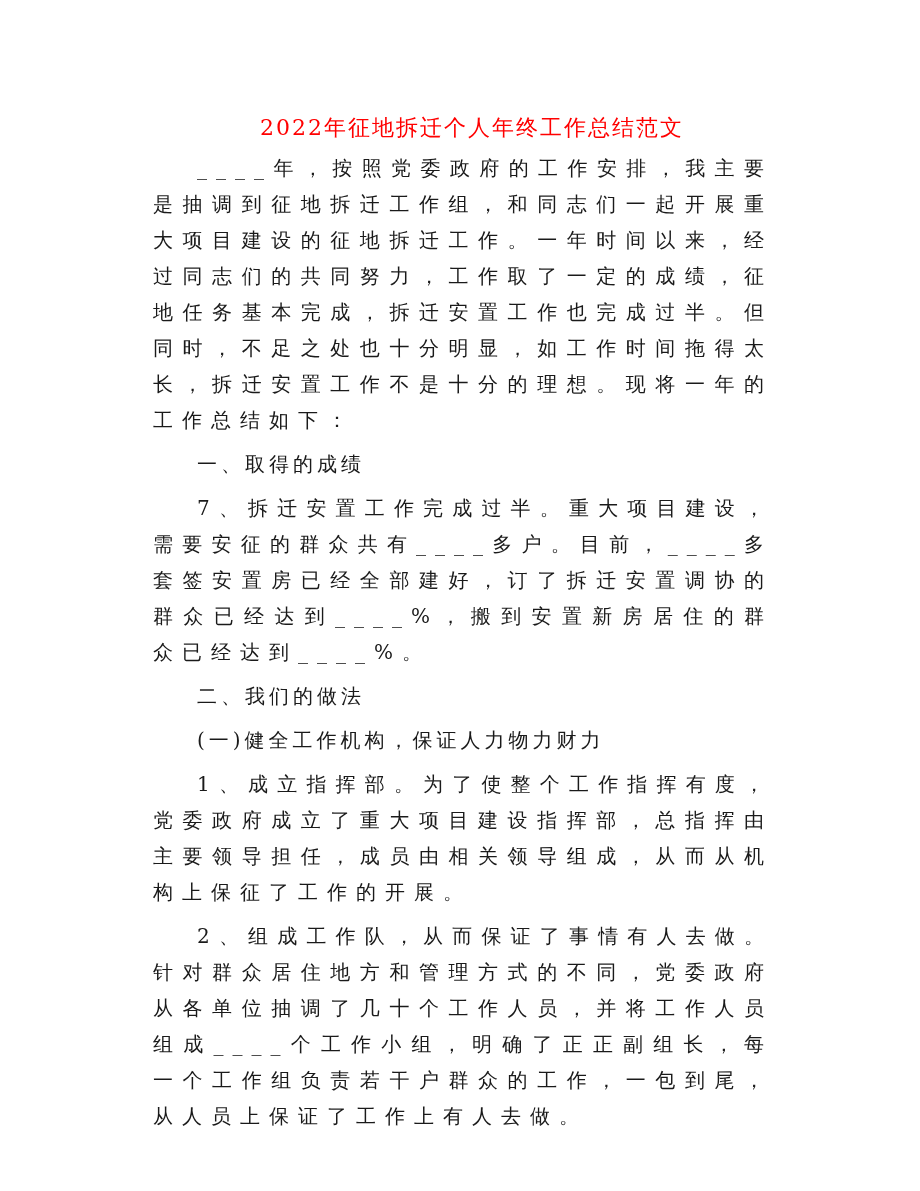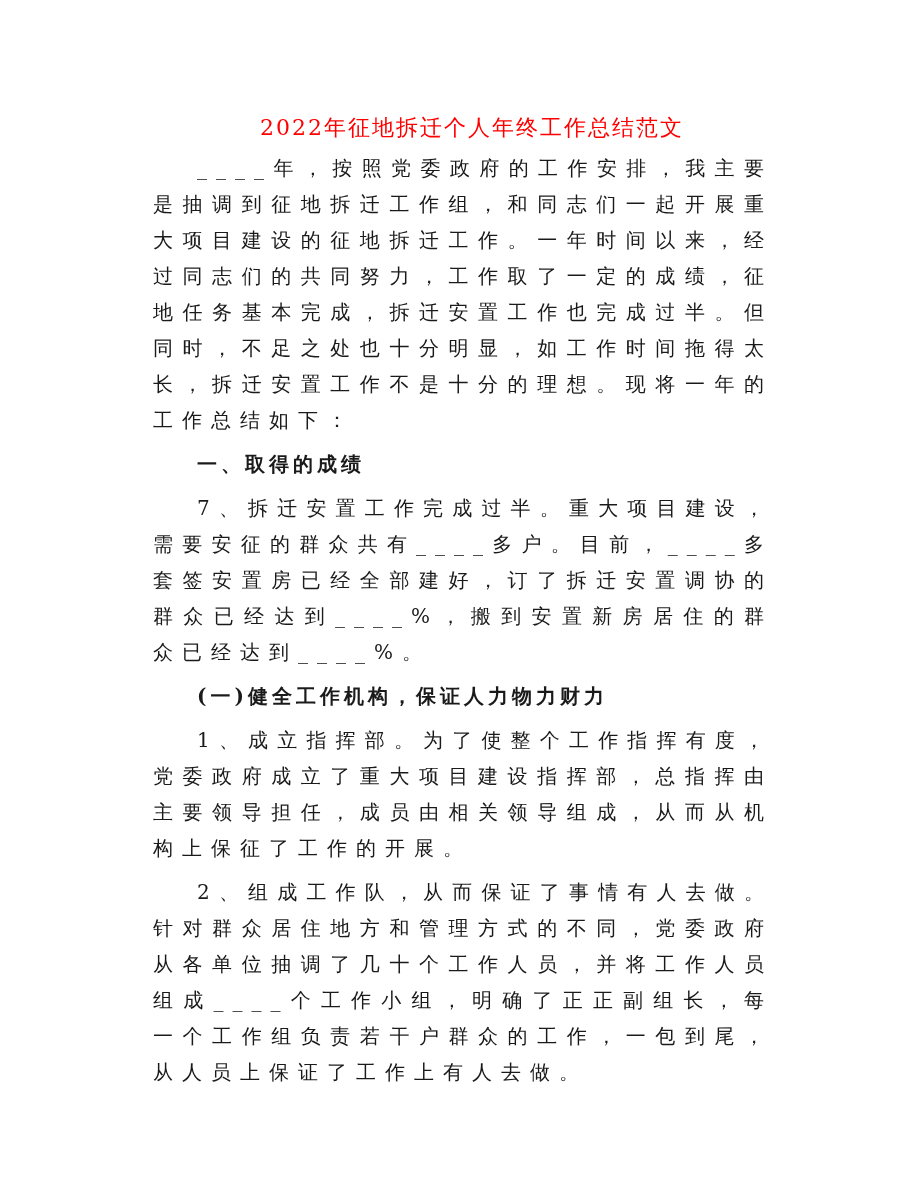--- a/index.html
+++ b/index.html
@@ -4,33 +4,34 @@
   <style>
     html, body { margin: 0; padding: 0; background: #ffffff; }
     body { width: 920px; height: 1191px; position: relative; overflow: hidden;
            font-family: "DejaVu Serif", "Liberation Serif", serif; color: #1a1a1a; }
     .page { position: absolute; left: 0; top: 0; width: 920px; height: 1191px; }
     .title { position: absolute; top: 110px; left: 12px; width: 920px; text-align: center;
              color: #ff0000; font-size: 22px; letter-spacing: 2px; line-height: 36px; }
     .body { position: absolute; left: 137px; top: 150px; width: 636px; }
     .p { font-size: 20px; line-height: 36px; letter-spacing: 9px; margin: 0 0 8px 16px;
          text-align: justify; text-indent: 44px; word-break: break-all; }
-    .p.b { font-weight: bold; letter-spacing: 4px; }
+    .p.b { font-weight: normal; letter-spacing: 4px; }
     .footer { position: absolute; top: 1106px; left: 0; width: 920px; text-align: center;
               font-size: 15px; color: #333; letter-spacing: 1px; }
   </style>
 </head>
 <body>
 
 <div class="page">
   <div class="title">2022年征地拆迁个人年终工作总结范文</div>
 
   <div class="body">
     <p class="p">____年，按照党委政府的工作安排，我主要是抽调到征地拆迁工作组，和同志们一起开展重大项目建设的征地拆迁工作。一年时间以来，经过同志们的共同努力，工作取了一定的成绩，征地任务基本完成，拆迁安置工作也完成过半。但同时，不足之处也十分明显，如工作时间拖得太长，拆迁安置工作不是十分的理想。现将一年的工作总结如下：</p>
     <p class="p b">一、取得的成绩</p>
     <p class="p">7、拆迁安置工作完成过半。重大项目建设，需要安征的群众共有____多户。目前，____多套签安置房已经全部建好，订了拆迁安置调协的群众已经达到____%，搬到安置新房居住的群众已经达到____%。</p>
+    <p class="p b">二、我们的做法</p>
     <p class="p b">(一)健全工作机构，保证人力物力财力</p>
     <p class="p">1、成立指挥部。为了使整个工作指挥有度，党委政府成立了重大项目建设指挥部，总指挥由主要领导担任，成员由相关领导组成，从而从机构上保征了工作的开展。</p>
     <p class="p">2、组成工作队，从而保证了事情有人去做。针对群众居住地方和管理方式的不同，党委政府从各单位抽调了几十个工作人员，并将工作人员组成____个工作小组，明确了正正副组长，每一个工作组负责若干户群众的工作，一包到尾，从人员上保证了工作上有人去做。</p>
 
   </div>
 
 </div>
 
 </body></html>

